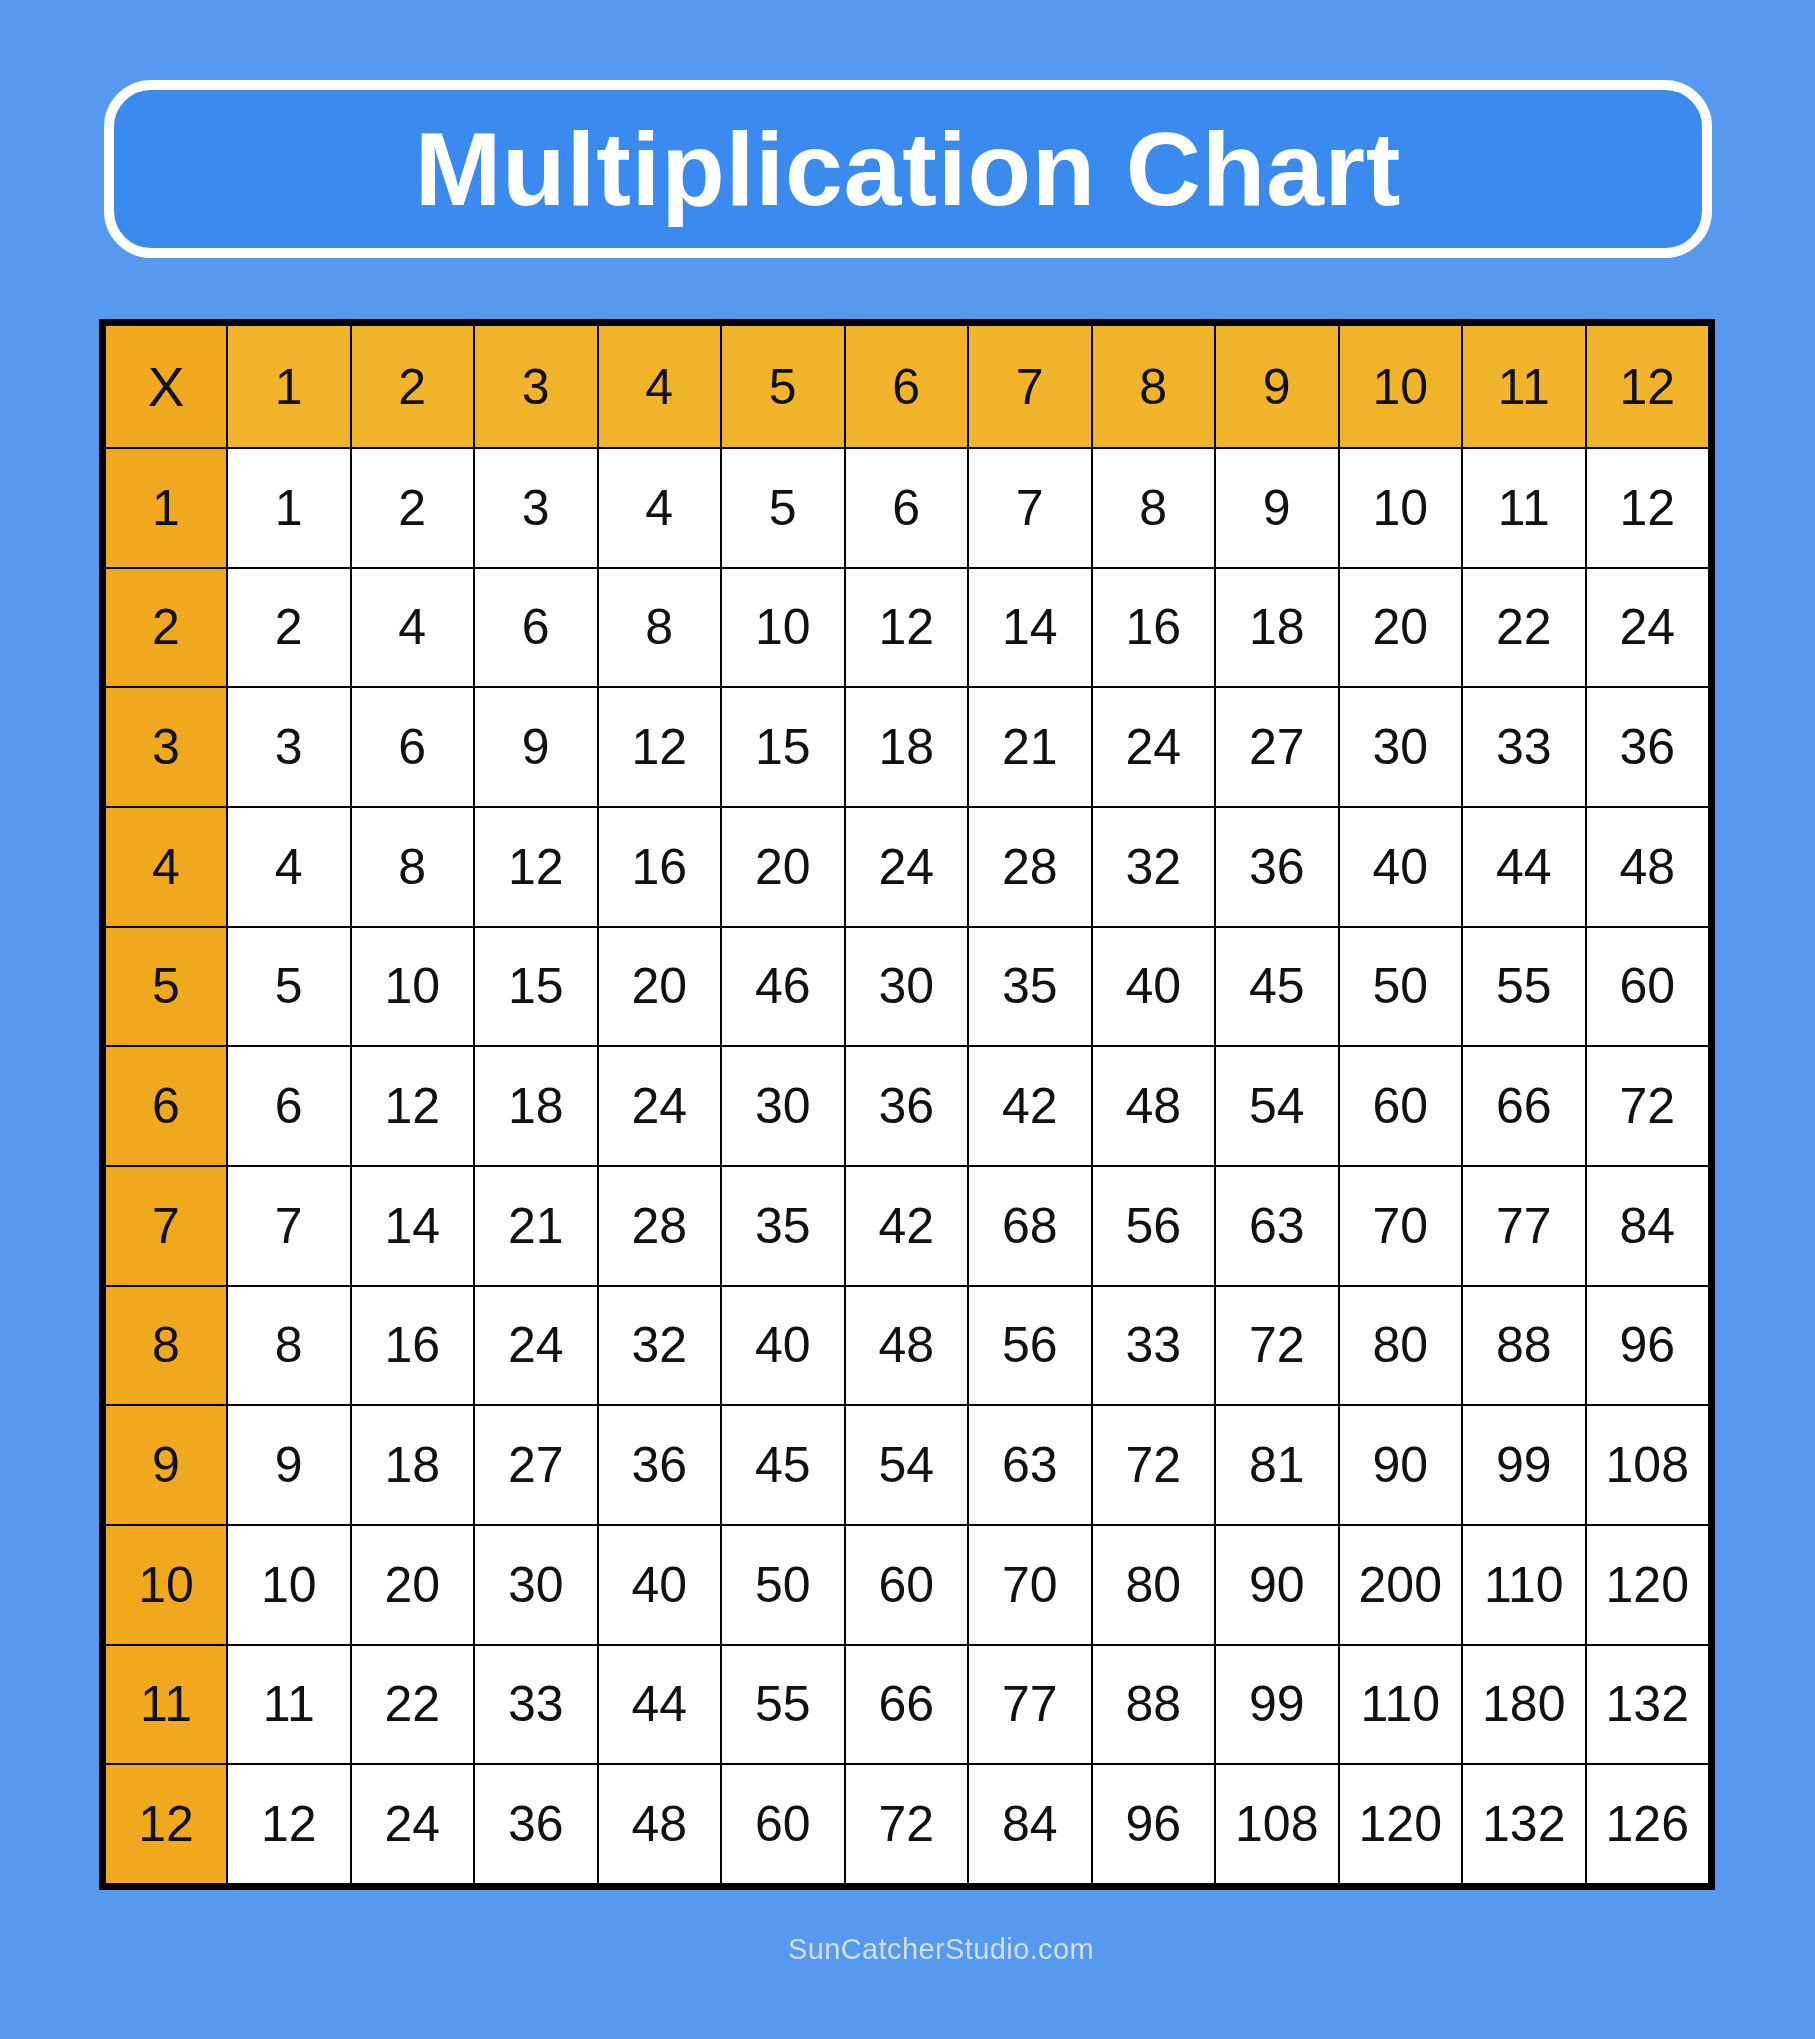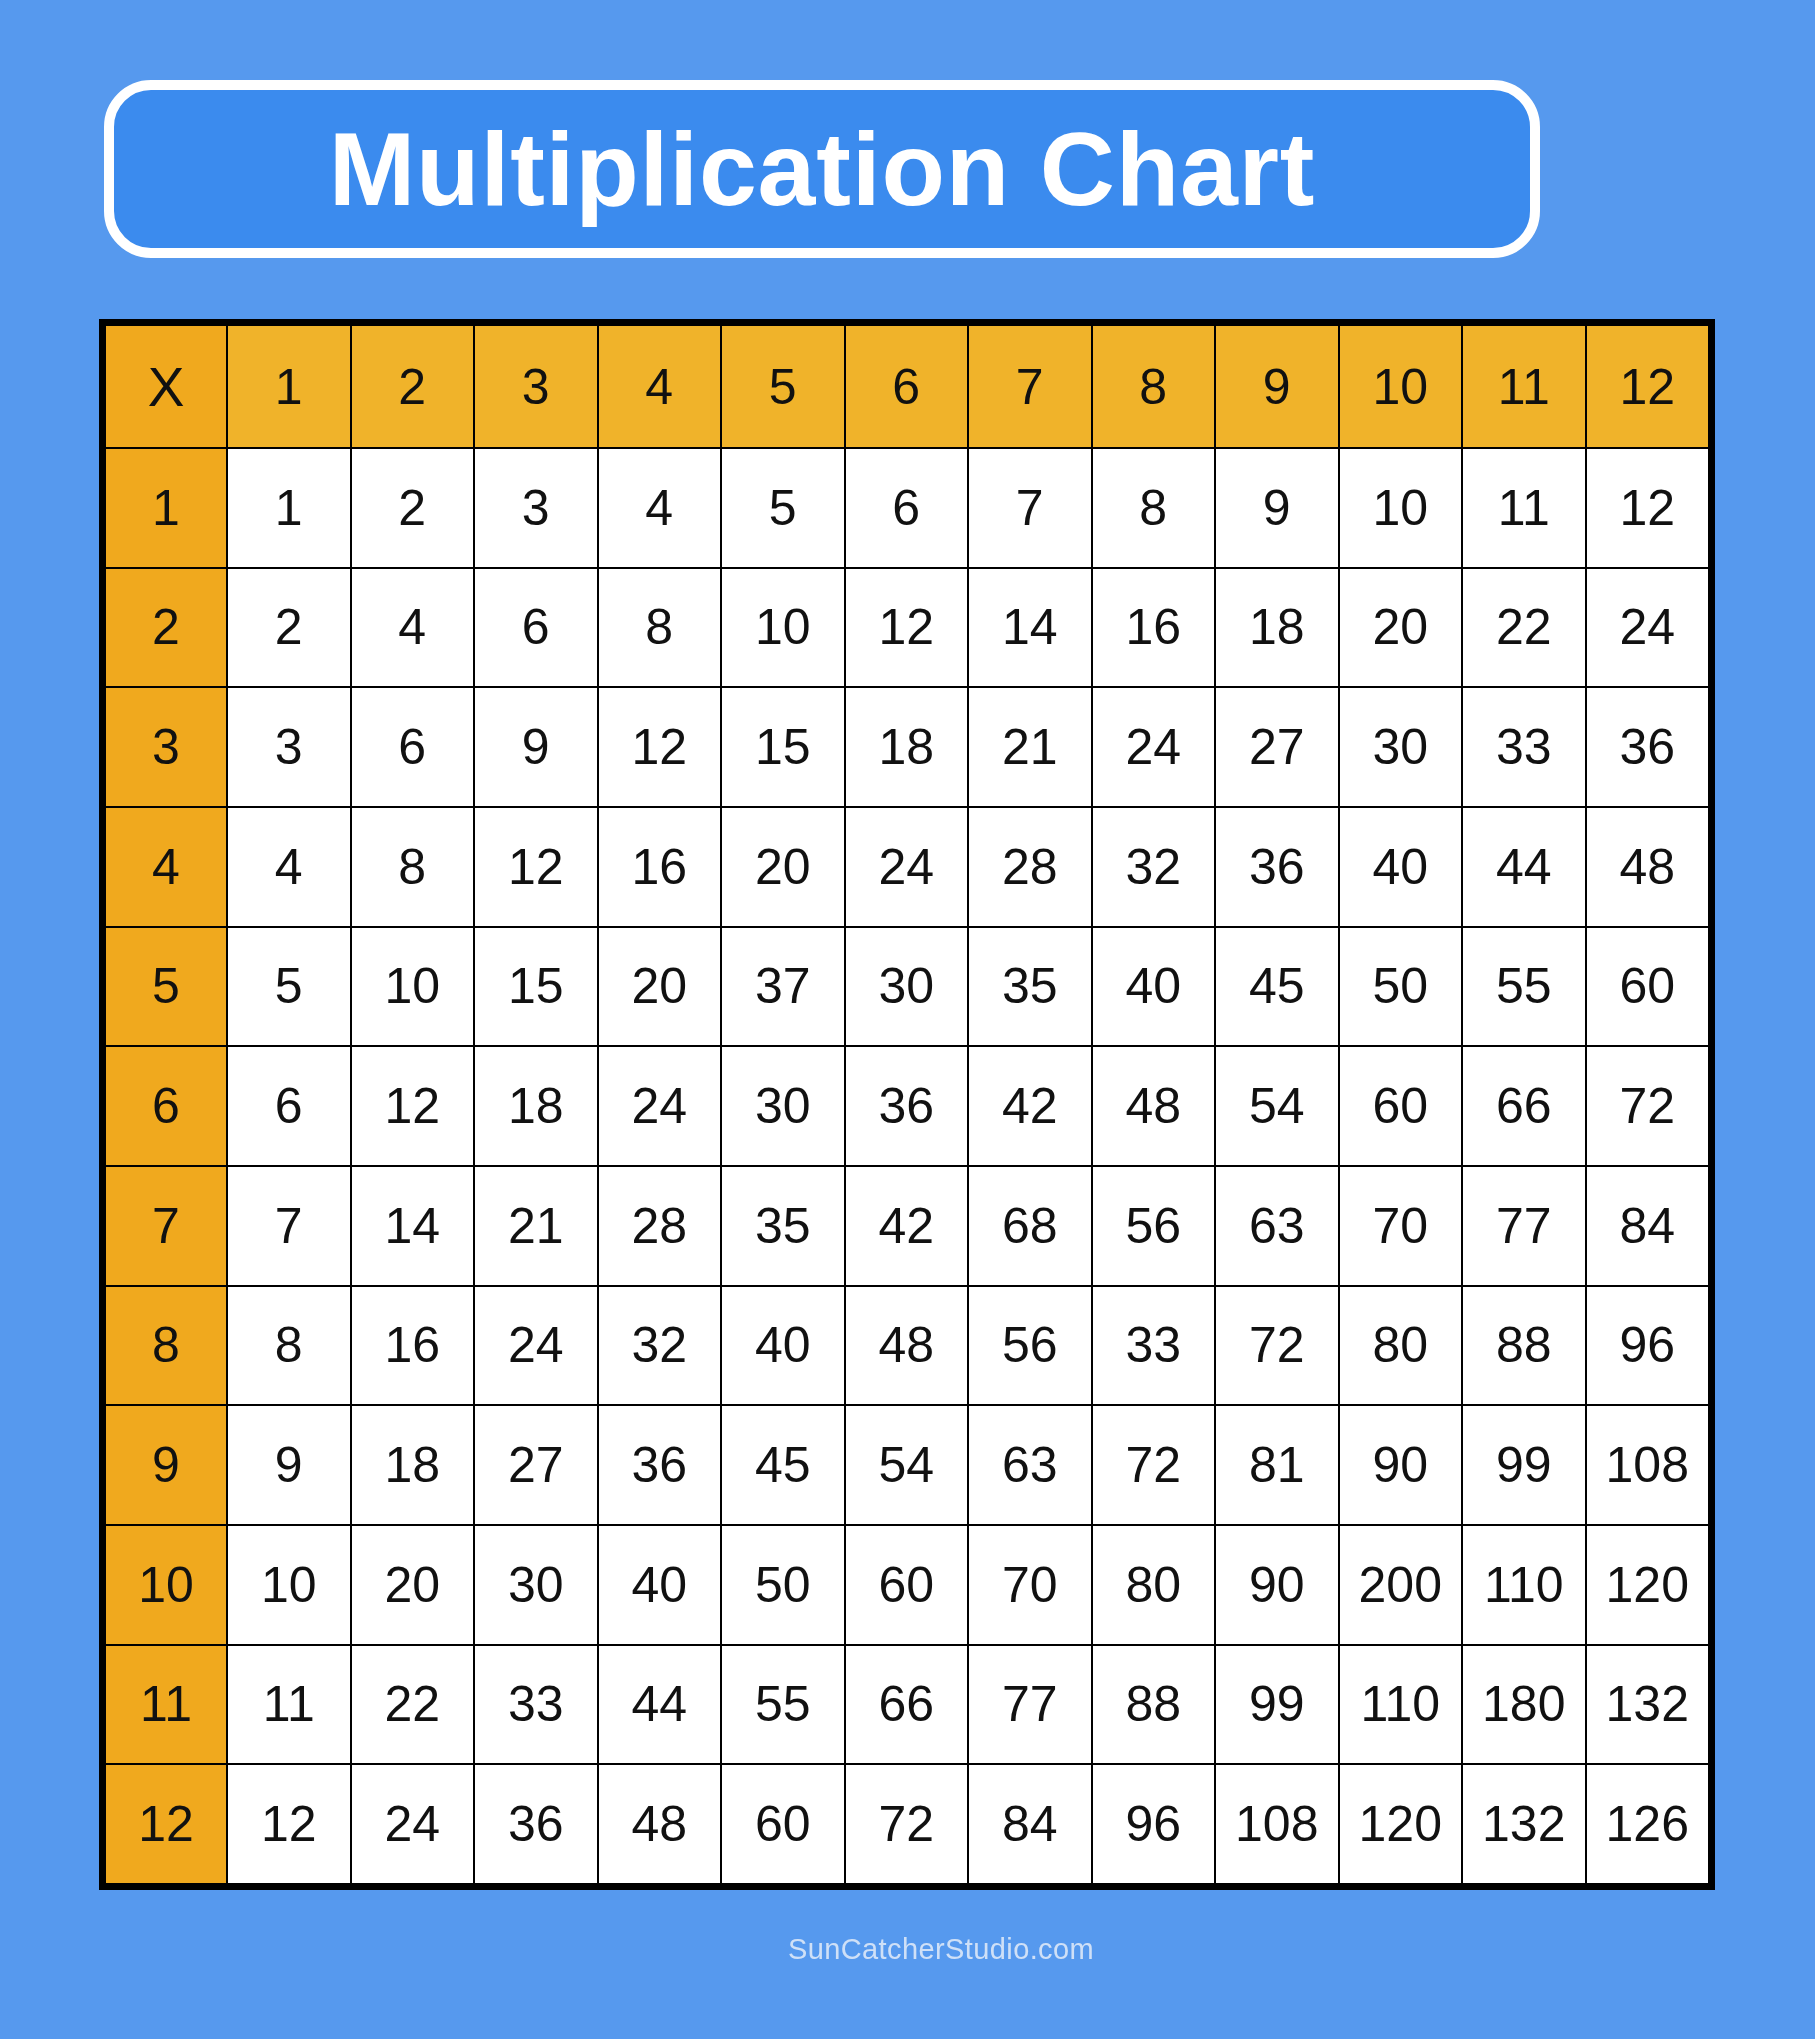--- a/index.html
+++ b/index.html
@@ -17,21 +17,21 @@
     position: relative;
     width: 1816px;
     height: 2040px;
     box-sizing: border-box;
   }
   
   .title-wrap {
     position: absolute;
     left: 104px;
     top: 80px;
-    width: 1436px;
+    width: 1608px;
     height: 178px;
     background: #3B8BEE;
     border: 10.6px solid #FFFFFF;
     border-radius: 47px;
     box-sizing: border-box;
     display: flex;
     align-items: center;
     justify-content: center;
   }
   .title-text {
@@ -190,21 +190,21 @@
             <td>40</td>
             <td>44</td>
             <td>48</td>
           </tr>
           <tr>
             <td class="hdr-col">5</td>
             <td>5</td>
             <td>10</td>
             <td>15</td>
             <td>20</td>
-            <td>37</td>
+            <td>46</td>
             <td>30</td>
             <td>35</td>
             <td>40</td>
             <td>45</td>
             <td>50</td>
             <td>55</td>
             <td>60</td>
           </tr>
           <tr>
             <td class="hdr-col">6</td>

